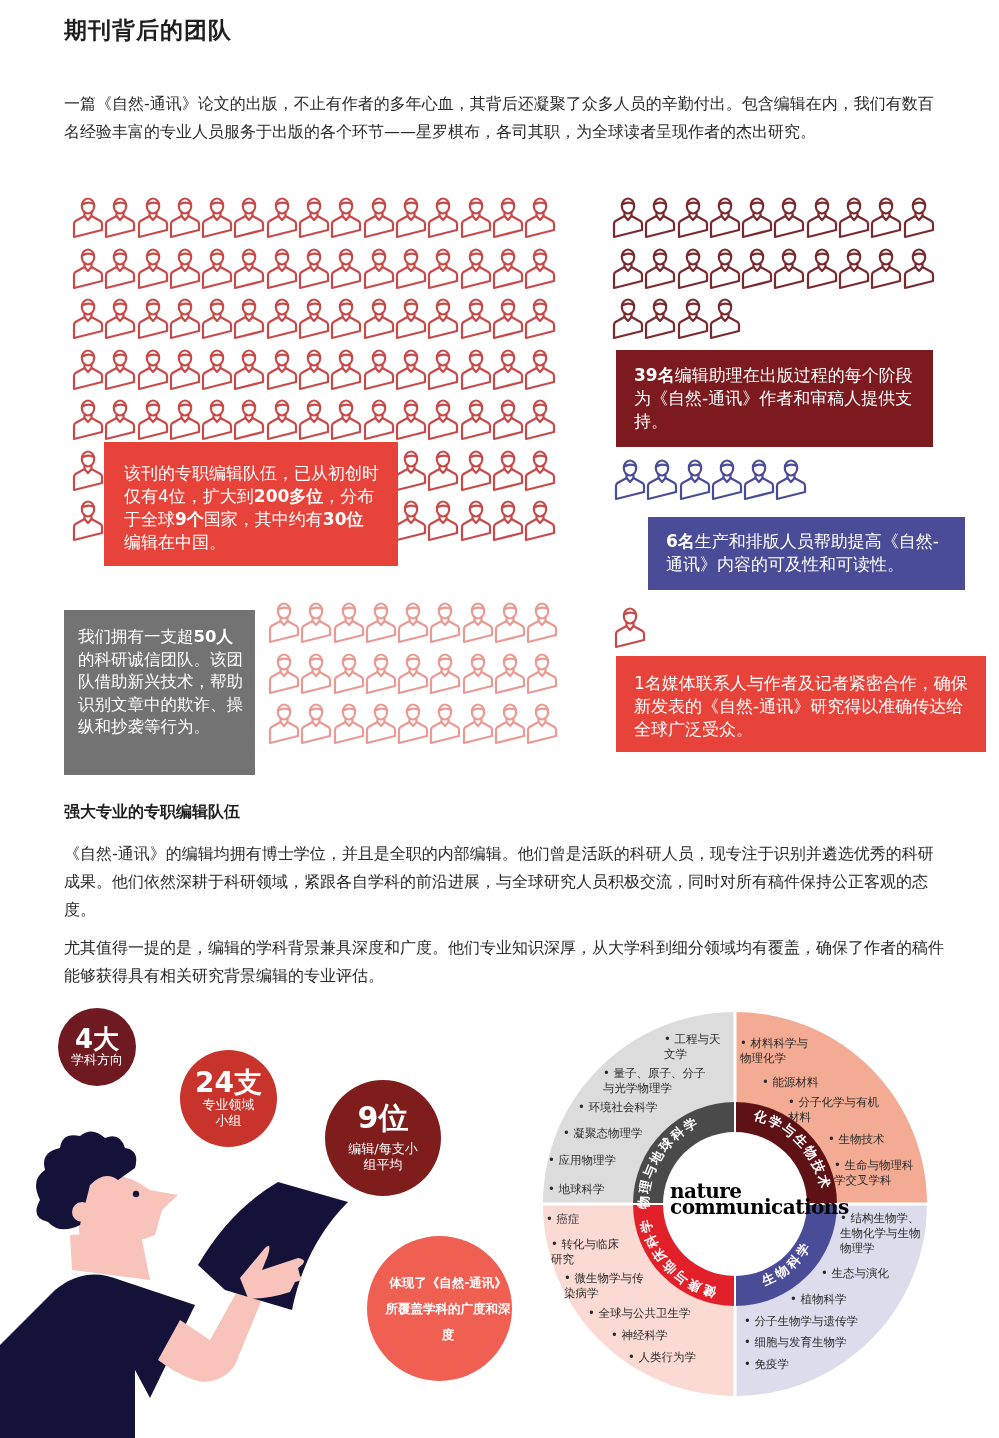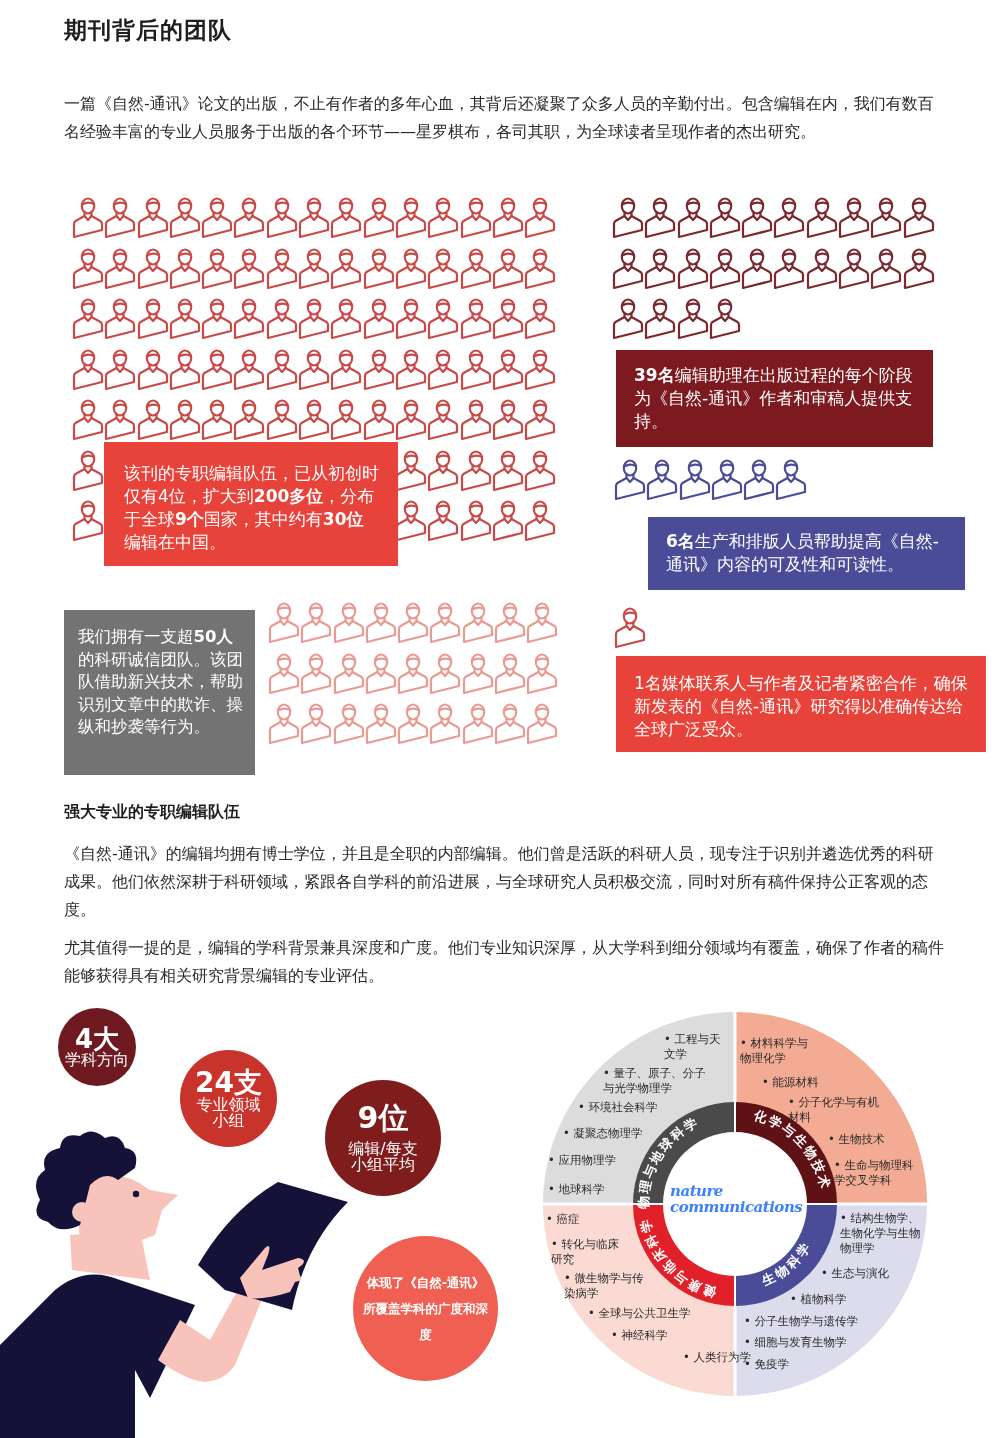--- a/index.html
+++ b/index.html
@@ -18,27 +18,27 @@
   .box-red { background: #e8433a; }
   .box-maroon { background: #7c1a1f; }
   .box-blue { background: #4b4c98; }
   .box-salmon { background: #737373; margin-top: 20px; }
 
   .h2 { position: absolute; left: 64px; top: 802px; font-size: 16px; font-weight: bold; color: #1e1e1e; }
   .para { position: absolute; left: 64px; width: 880px; font-size: 16px; line-height: 28px; color: #2a2a2a; }
 
   .bubble { position: absolute; border-radius: 50%; color: #fff; text-align: center; display: flex; flex-direction: column; align-items: center; justify-content: center; }
   .bubble .big { font-weight: bold; line-height: 1; }
-  .bubble .small { font-size: 16px; line-height: 16px; }
+  .bubble .small { font-size: 13px; line-height: 16px; }
 
   .wheel { position: absolute; left: 535px; top: 1012px; width: 400px; height: 385px; }
   .q { position: absolute; font-size: 11.5px; color: #2b2b2b; line-height: 15px; }
   .q span { position: absolute; white-space: nowrap; }
   .q span::before { content: "• "; }
-  .nc-logo { position: absolute; left: 670px; top: 1183px; font-family: "DejaVu Serif", "Liberation Serif", serif; font-weight: bold; color: #3b82f6; font-size: 15px; line-height: 16px; letter-spacing: -0.5px; font-style: italic; }
+  .nc-logo { position: absolute; left: 670px; top: 1183px; font-family: "DejaVu Serif", "Liberation Serif", serif; font-weight: bold; color: #000000; font-size: 20px; line-height: 16px; letter-spacing: -0.5px; }
 </style>
 </head>
 <body>
 
 <div class="title">期刊背后的团队</div>
 <div class="intro">一篇《自然-通讯》论文的出版，不止有作者的多年心血，其背后还凝聚了众多人员的辛勤付出。包含编辑在内，我们有数百名经验丰富的专业人员服务于出版的各个环节——星罗棋布，各司其职，为全球读者呈现作者的杰出研究。</div>
 
 <svg width="0" height="0" style="position:absolute">
   <defs>
     <g id="person-shape" fill="none" stroke-width="2.2" stroke-linejoin="round" stroke-linecap="round">
@@ -837,21 +837,21 @@
   <div class="small">学科方向</div>
 </div>
 <div class="bubble" style="left:180px; top:1050px; width:97px; height:97px; background:#c8332b;">
   <div class="big" style="font-size:28px;">24支</div>
   <div class="small" style="width:64px;">专业领域小组</div>
 </div>
 <div class="bubble" style="left:325px; top:1080px; width:116px; height:116px; background:#7f1d1d;">
   <div class="big" style="font-size:30px; margin-bottom:8px;">9位</div>
   <div class="small" style="width:70px;">编辑/每支小组平均</div>
 </div>
-<div class="bubble" style="left:353px; top:1236px; width:145px; height:145px; background:#ef5f52;">
+<div class="bubble" style="left:367px; top:1236px; width:145px; height:145px; background:#ef5f52;align-items:flex-end;">
   <div class="small" style="width:128px; font-weight:bold; font-size:12.5px; line-height:26px;">体现了《自然-通讯》所覆盖学科的广度和深度</div>
 </div>
 
 <svg style="position:absolute; left:0; top:1130px;" width="360" height="308" viewBox="0 0 360 308">
 
   <path d="M0 215 L55 160 Q85 135 120 150 L195 175 L150 268 L135 240 L135 308 L0 308 Z" fill="#15123a"></path>
 
   <path d="M70 105 L140 100 L150 150 L72 140 Z" fill="#f8c3bb"></path>
 
   <path d="M158 230 Q185 250 205 252 Q225 250 235 235 L270 150 L250 138 L210 210 L180 190 Z" fill="#f8c3bb"></path>
@@ -926,21 +926,21 @@
   <span style="left:788px; top:1095px; width:100px; white-space:normal;">分子化学与有机材料</span>
   <span style="left:828px; top:1132px;">生物技术</span>
   <span style="left:834px; top:1158px; width:90px; white-space:normal;">生命与物理科学交叉学科</span>
 </div>
 <div class="q">
   <span style="left:546px; top:1212px;">癌症</span>
   <span style="left:551px; top:1237px; width:76px; white-space:normal;">转化与临床研究</span>
   <span style="left:564px; top:1271px; width:90px; white-space:normal;">微生物学与传染病学</span>
   <span style="left:588px; top:1306px;">全球与公共卫生学</span>
   <span style="left:611px; top:1328px;">神经科学</span>
-  <span style="left:683px; top:1350px;">人类行为学</span>
+  <span style="left:628px; top:1350px;">人类行为学</span>
 </div>
 <div class="q">
   <span style="left:840px; top:1211px; width:86px; white-space:normal;">结构生物学、生物化学与生物物理学</span>
   <span style="left:821px; top:1266px;">生态与演化</span>
   <span style="left:790px; top:1292px;">植物科学</span>
   <span style="left:744px; top:1314px;">分子生物学与遗传学</span>
   <span style="left:744px; top:1335px;">细胞与发育生物学</span>
   <span style="left:744px; top:1357px;">免疫学</span>
 </div>
 

